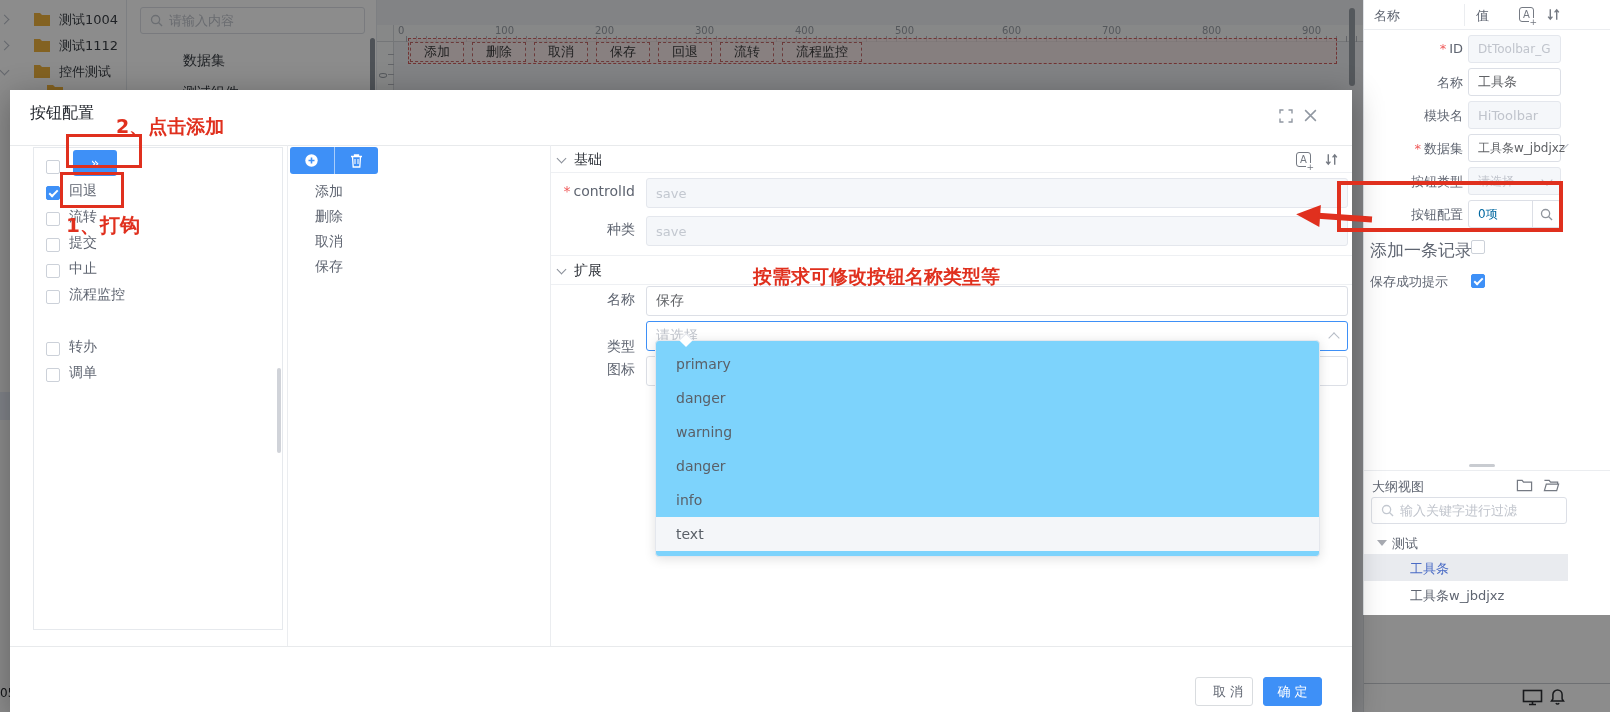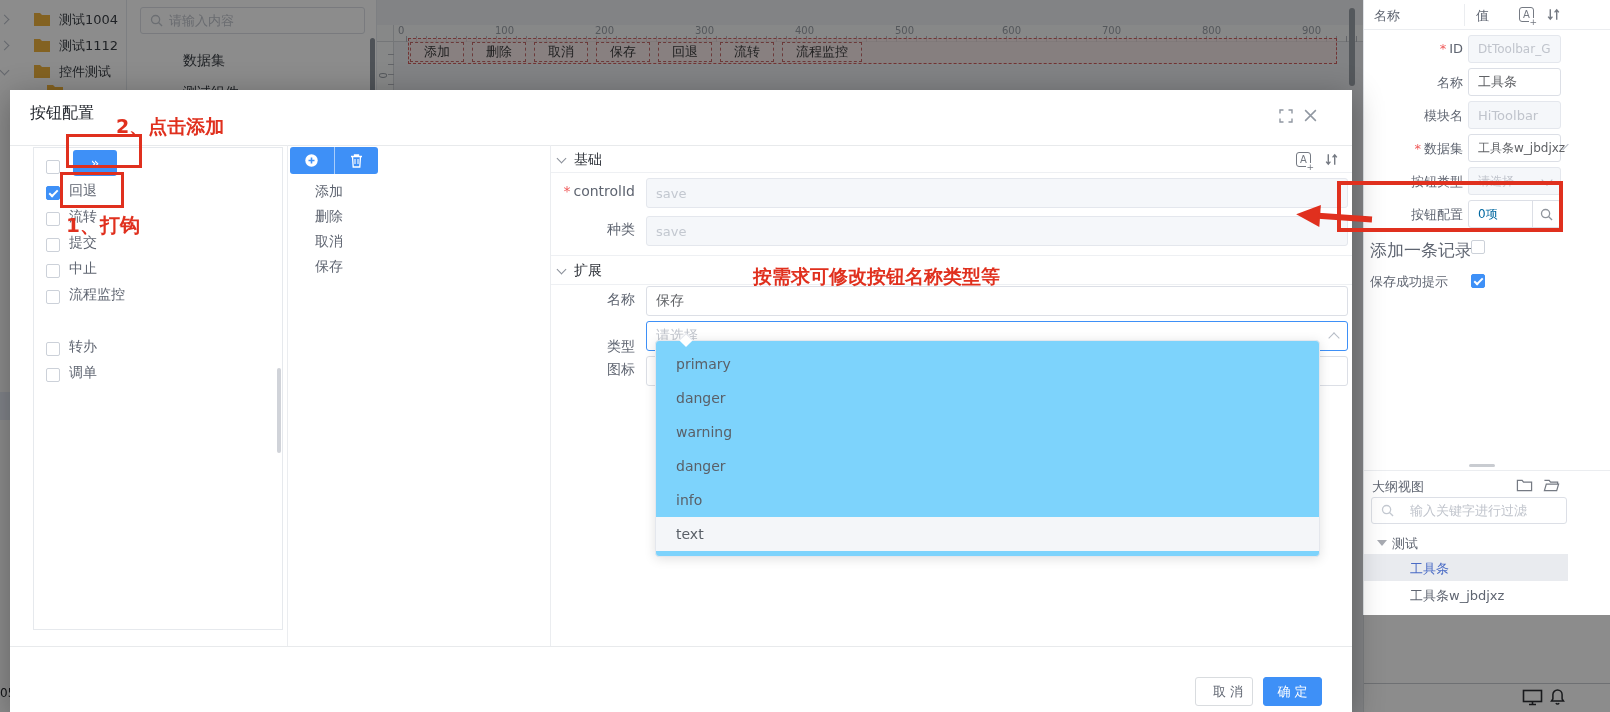--- a/index.html
+++ b/index.html
@@ -200,21 +200,21 @@
     <div class="abs" style="left:105px;top:464px;width:26px;height:3px;background:#c9ccd1;border-radius:2px;"></div>
     <div class="abs" style="left:0;top:470px;width:247px;height:160px;border-top:1px solid #ebedf0;padding-left:13px;">
       <span class="abs txt" style="left:8px;top:7px;font-size:13px;color:#5f6571;">大纲视图</span>
       <svg class="abs" style="left:152px;top:7px" width="17" height="15" viewBox="0 0 18 15">
           <path d="M1.5 2h5l1.5 2h8.5v9h-15z" fill="none" stroke="#757a83" stroke-width="1.3"></path>
         </svg>
       <svg class="abs" style="left:179px;top:7px" width="17" height="15" viewBox="0 0 18 15">
           <path d="M1.5 2h5l1.5 2h7.5v2M1.5 13l2-7h13l-2 7z" fill="none" stroke="#757a83" stroke-width="1.3"></path>
         </svg>
       <div class="sel abs" style="left:7px;top:26px;width:196px;height:27px;">
-        <span style="display:flex;align-items:center;gap:16px;">
+        <span style="display:flex;align-items:center;gap:6px;">
           <svg width="13" height="13" viewBox="0 0 14 14">
               <circle cx="6" cy="6" r="4.4" fill="none" stroke="#c3c8d0" stroke-width="1.4"></circle>
               <path d="M9.4 9.4 13 13" stroke="#c3c8d0" stroke-width="1.4"></path>
             </svg>
           <span class="ph txt" style="font-size:13px;">输入关键字进行过滤</span>
         </span>
       </div>
       <div class="abs" style="left:0;top:61px;width:247px;height:22px;">
         <span class="tri-down abs" style="left:13px;top:8px;"></span>
         <span class="abs txt" style="left:28px;top:3px;font-size:13px;color:#5f6571;">测试</span>

